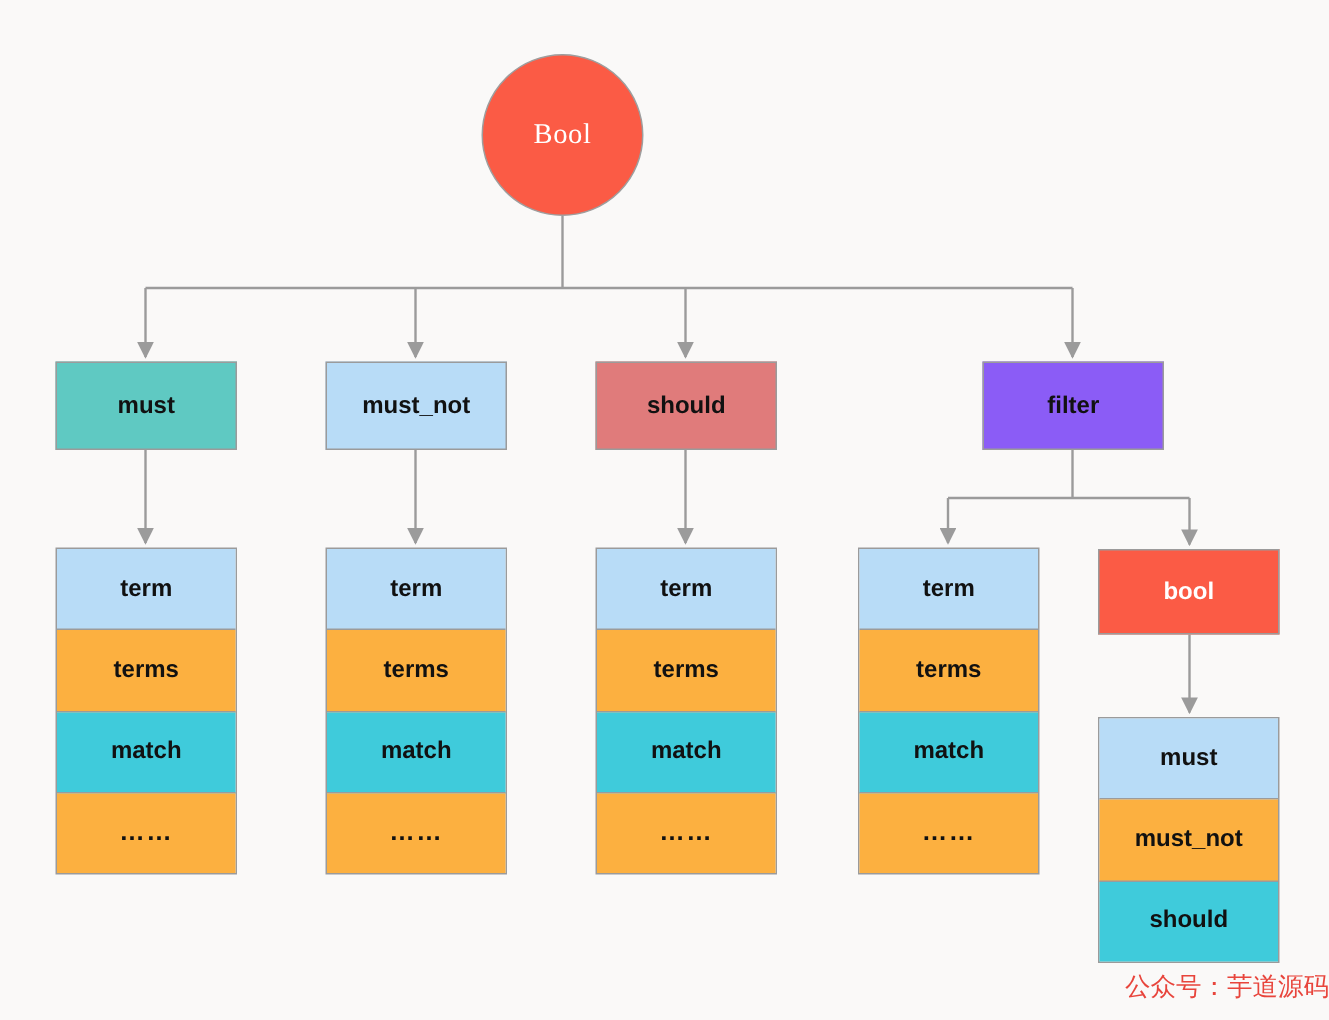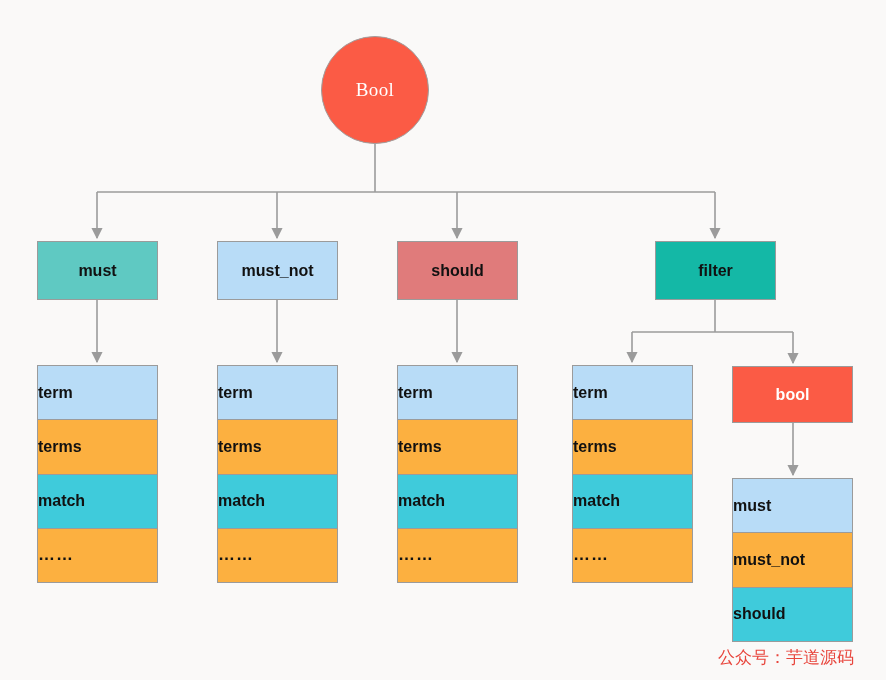--- a/index.html
+++ b/index.html
@@ -61,21 +61,21 @@
     box-sizing: border-box;
     border: 1px solid #9b9b9b;
     display: flex;
     flex-direction: column;
   }
   .stack-cell {
     box-sizing: border-box;
     flex: 1 1 0;
     display: flex;
     align-items: center;
-    justify-content: flex-start;
+    justify-content: center;
     font-size: 16px;
     font-weight: bold;
     color: #111111;
     border-bottom: 1px solid #9b9b9b;
   }
   .stack-cell:last-child {
     border-bottom: none;
   }
   .stack-cell.dots {
     font-size: 17px;
@@ -95,20 +95,21 @@
     color: #ffffff;
   }
 
   
   .watermark {
     position: absolute;
     font-size: 17px;
     color: #e8453c;
     font-family: "DejaVu Sans", sans-serif;
     white-space: nowrap;
+    margin-left: 32px;
   }
 </style>
 </head>
 <body style="background: rgb(250, 249, 248);">
 
 <div id="canvas">
 
   <svg id="edges" viewBox="0 0 886 680" width="886" height="680">
     <defs>
       <marker id="arrow" viewBox="0 0 10 10" refX="9" refY="5" markerWidth="7" markerHeight="7" orient="auto-start-reverse">
@@ -144,21 +145,21 @@
   <div id="clauses-layer">
       <div class="clause-box" style="left: 37px; top: 241px; width: 121px; height: 59px; background: rgb(95, 201, 194); color: rgb(17, 17, 17);">
         <span>must</span>
       </div>
       <div class="clause-box" style="left: 217px; top: 241px; width: 121px; height: 59px; background: rgb(184, 220, 247); color: rgb(17, 17, 17);">
         <span>must_not</span>
       </div>
       <div class="clause-box" style="left: 397px; top: 241px; width: 121px; height: 59px; background: rgb(224, 123, 123); color: rgb(17, 17, 17);">
         <span>should</span>
       </div>
-      <div class="clause-box" style="left: 655px; top: 241px; width: 121px; height: 59px; background: #14b8a6; color: rgb(17, 17, 17);">
+      <div class="clause-box" style="left: 655px; top: 241px; width: 121px; height: 59px; background: #8b5cf6; color: rgb(17, 17, 17);">
         <span>filter</span>
       </div>
     </div>
 
   <div class="bool-box" style="left: 732px; top: 366px; width: 121px; height: 57px; background: rgb(251, 91, 69); color: rgb(255, 255, 255);">
     <span>bool</span>
   </div>
 
   <div id="stacks-layer">
       <div class="stack" style="left: 37px; top: 365px; width: 121px; height: 218px;">

